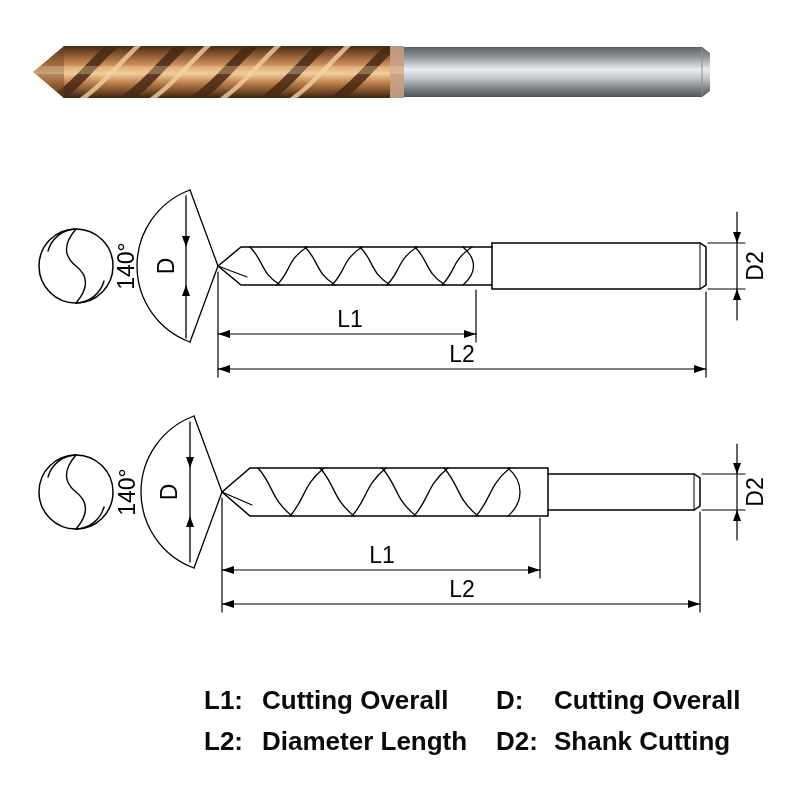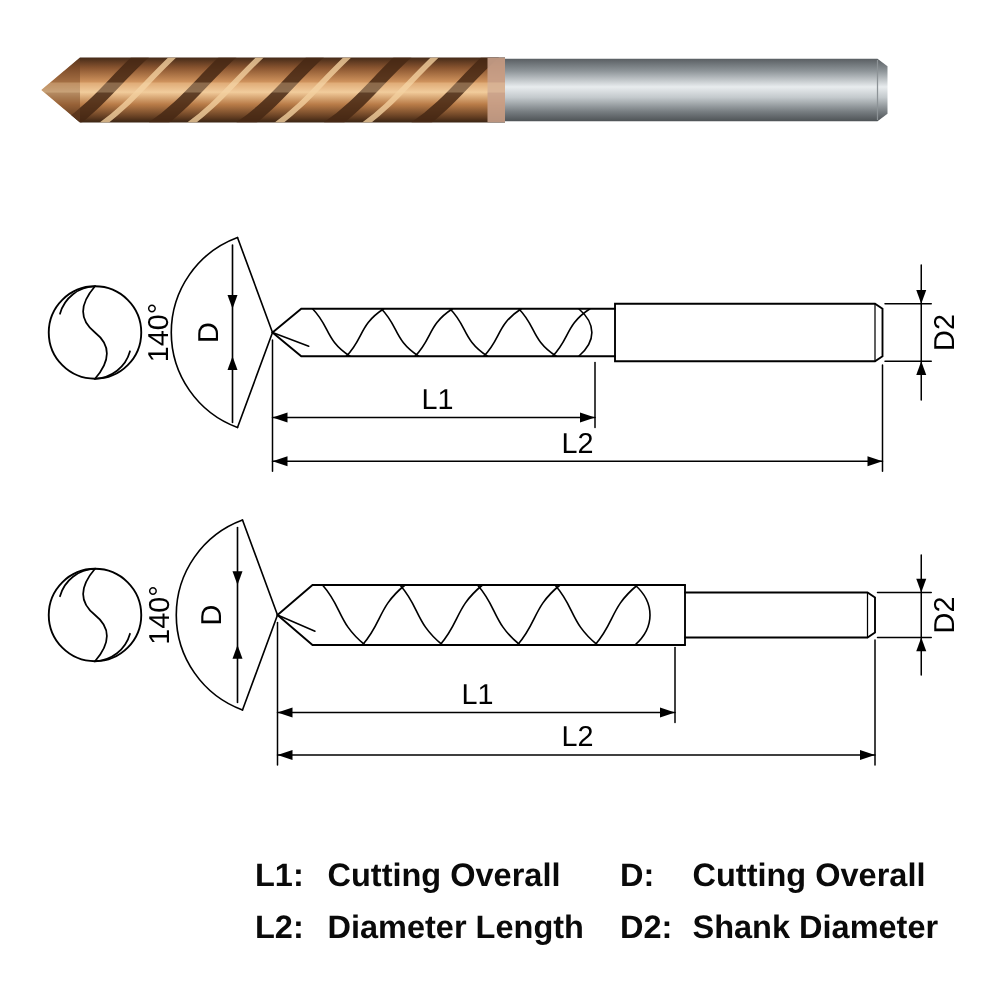--- a/index.html
+++ b/index.html
@@ -212,17 +212,17 @@
       <div class="legend-item">
         <span class="sym">D:</span>
         <span class="lab">Cutting Overall</span>
       </div>
       <div class="legend-item">
         <span class="sym">L2:</span>
         <span class="lab">Diameter Length</span>
       </div>
       <div class="legend-item">
         <span class="sym">D2:</span>
-        <span class="lab">Shank Diameter</span>
+        <span class="lab">Shank Cutting</span>
       </div>
     </div>
   </div>
 </div>
 
 </body></html>

